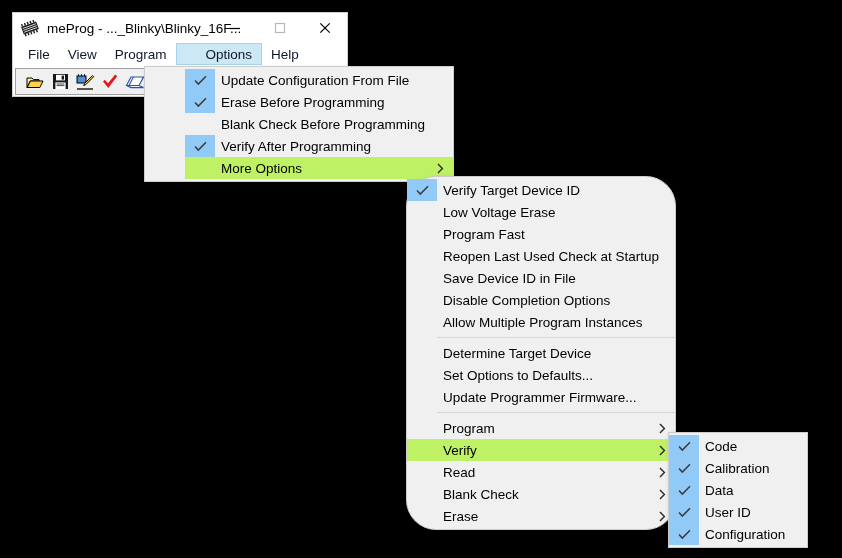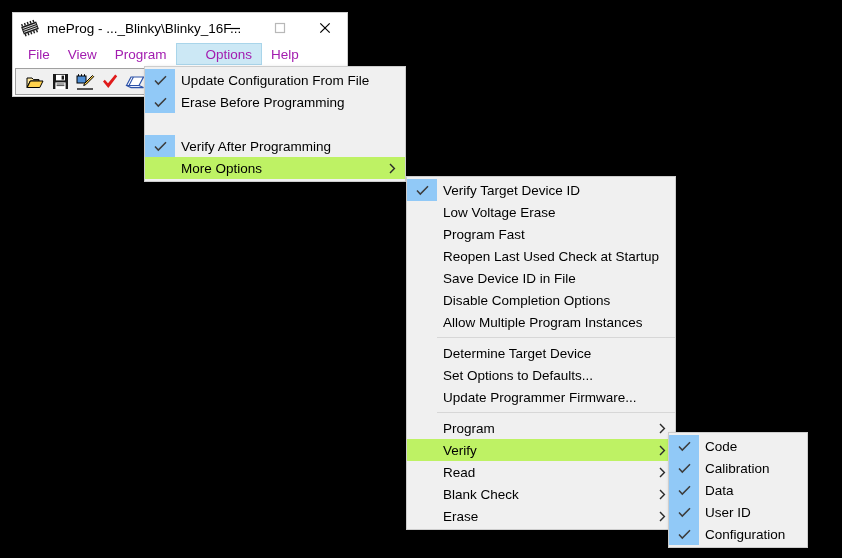--- a/index.html
+++ b/index.html
@@ -75,21 +75,21 @@
     align-items: stretch;
     background: #ffffff;
     padding-left: 6px;
     box-sizing: border-box;
   }
   .menubar-item {
     padding: 0 9px;
     display: flex;
     align-items: center;
     font-size: 13.5px;
-    color: #a21caf;
+    color: #0f172a;
     cursor: default;
     white-space: nowrap;
   }
   .menubar-item.active {
     background: #cce8f5;
     border: 1px solid #a9d5ea;
     box-sizing: border-box;
     padding-left: 29px;
   }
 
@@ -168,26 +168,28 @@
   .menu-sep {
     height: 1px;
     margin: 4px 0 4px 30px;
     background: #d7d7d7;
   }
 
   
   #menu-options {
     left: 144px;
     top: 66px;
-    width: 262px;
+    width: 310px;
+    padding-left: 40px;
   }
   #menu-more-options {
     left: 406px;
     top: 176px;
     width: 270px;
+    border-radius: 30px;
   }
   #menu-verify {
     left: 668px;
     top: 432px;
     width: 140px;
   }
   #menu-verify .menu-label { padding-right: 10px; }
 </style>
 </head>
 <body>
@@ -316,20 +318,21 @@
     <span class="menu-gutter checked">
       <svg class="check-glyph" width="13" height="11" viewBox="0 0 13 11">
         <path d="M1 5.6l3.3 3.5L12 1.2" fill="none" stroke="#3c3c3c" stroke-width="1.5"></path>
       </svg>
     </span>
     <span class="menu-label">Erase Before Programming</span>
   </div>
 
   <div class="menu-item">
     <span class="menu-gutter"></span>
+    <span class="menu-label">Blank Check Before Programming</span>
   </div>
 
   <div class="menu-item">
     <span class="menu-gutter checked">
       <svg class="check-glyph" width="13" height="11" viewBox="0 0 13 11">
         <path d="M1 5.6l3.3 3.5L12 1.2" fill="none" stroke="#3c3c3c" stroke-width="1.5"></path>
       </svg>
     </span>
     <span class="menu-label">Verify After Programming</span>
   </div>

